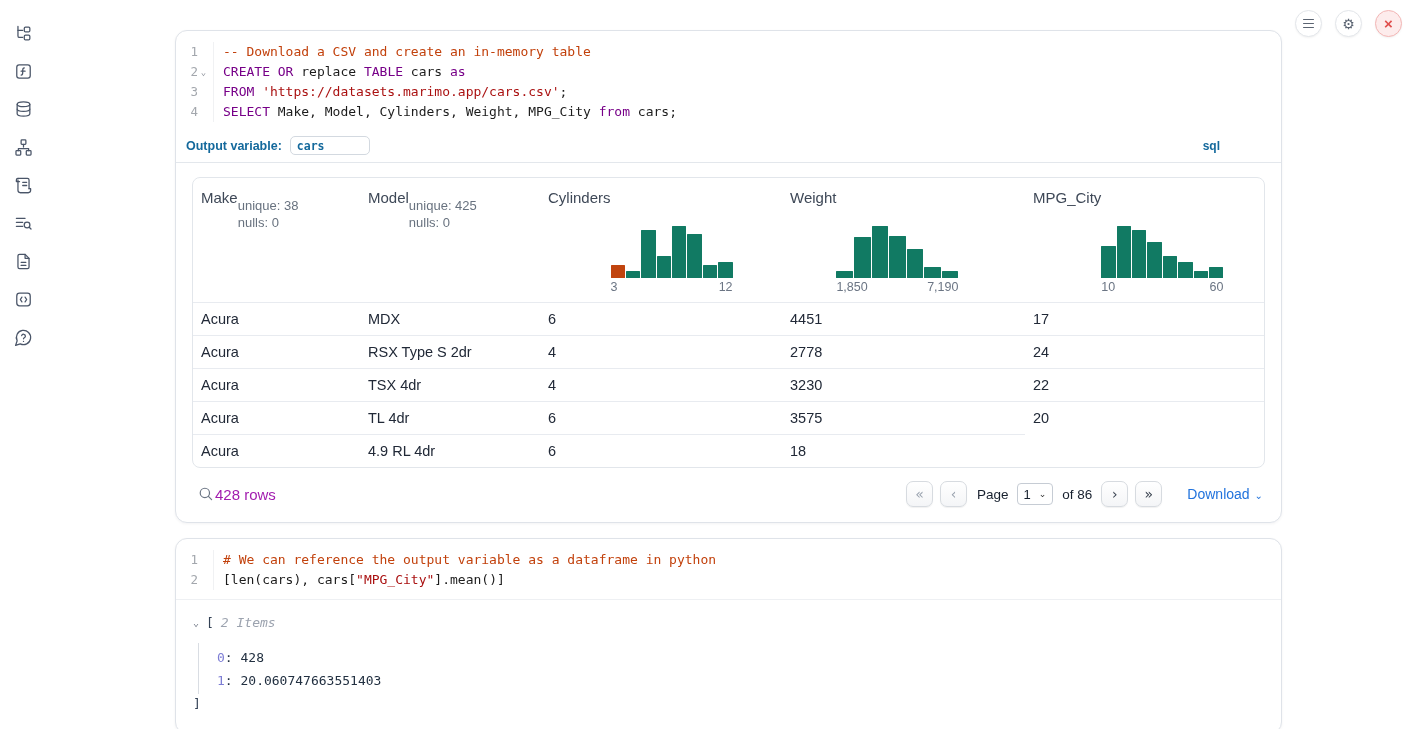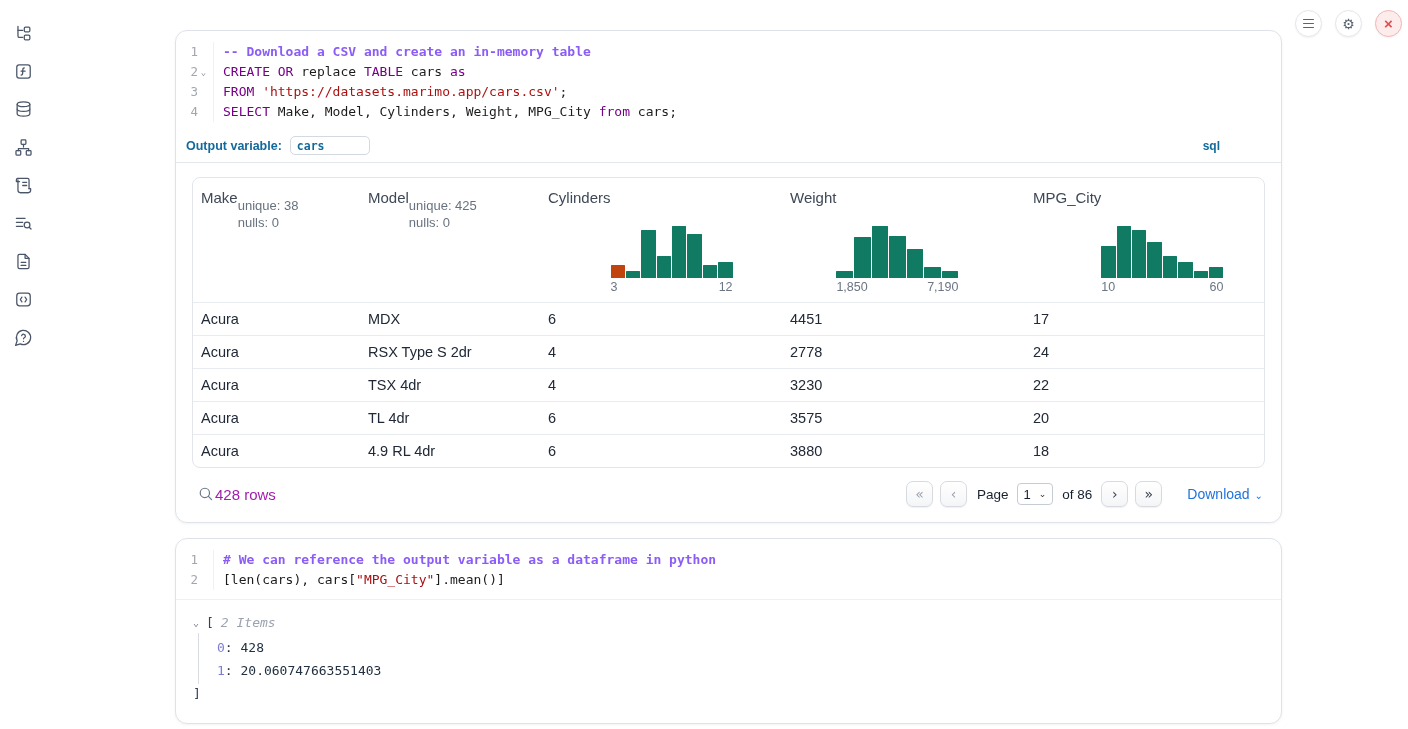--- a/index.html
+++ b/index.html
@@ -49,21 +49,21 @@
     width: 38px; flex: none; display: flex; justify-content: flex-end; align-items: center;
     color: #a3a7ad; font-size: 12.5px; padding-right: 4px; border-right: 1px solid #f0f1f3; user-select: none;
   }
   .gutter .ln { min-width: 10px; text-align: right; }
   .gutter .fold { width: 11px; font-size: 9px; color: #8a8f98; text-align: center; cursor: pointer; }
   .gutter .fold-spacer { width: 11px; }
   .line-content { padding-left: 9px; white-space: pre; }
   .tok-pl { color: #1c1c1c; }
   .tok-kw { color: #770088; }
   .tok-str { color: #aa1111; }
-  .tok-cm { color: #8b5cf6; font-weight: bold; }
+  .tok-cm { color: #c2410c; }
 
   
   .outvar-row { display: flex; align-items: center; padding: 5px 12px 7px 10px; border-bottom: 1px solid #e3e7ec; }
   .outvar-label { font-size: 12.5px; font-weight: bold; color: #14699c; }
   .outvar-input {
     margin-left: 8px; width: 80px; height: 19px; border: 1px solid #d3d9e0; border-radius: 5px;
     font-family: "DejaVu Sans Mono", monospace; font-size: 11.5px; font-weight: bold; color: #14699c;
     padding: 0 6px; background: #fff; outline: none;
   }
   .lang-badge { margin-left: auto; margin-right: 49px; font-size: 12px; font-weight: bold; color: #14699c; cursor: default; }
@@ -111,21 +111,21 @@
 
   
   .output-area {
     border-top: 1px solid #eef0f3; padding: 13px 16px 19px 17px;
     font-family: "DejaVu Sans Mono", monospace; font-size: 13px; color: #223041;
   }
   .tree-head { display: flex; align-items: center; line-height: 20px; }
   .tree-caret { font-size: 10px; color: #6b7280; width: 13px; cursor: pointer; }
   .tree-open { color: #334155; }
   .items-label { color: #9ca3af; font-style: italic; margin-left: 7px; }
-  .tree-items { margin-left: 5px; border-left: 1px solid #d9dde3; padding-left: 18px; padding-top: 3px; padding-bottom: 2px; }
+  .tree-items { margin-left: 5px; border-left: 1px solid #d9dde3; padding-left: 18px; padding-top: 3px; padding-bottom: 2px; margin-top: 10px; }
   .tree-item { line-height: 23px; }
   .tree-index { color: #7c7cd4; }
   .tree-close { line-height: 20px; color: #334155; }
 </style>
 </head>
 <body>
 
 <aside class="sidebar">
   <div class="side-btn">
     <svg width="19" height="19" viewBox="0 0 24 24">
@@ -351,21 +351,20 @@
               <div class="td">Acura</div>
               <div class="td">TL 4dr</div>
               <div class="td">6</div>
               <div class="td">3575</div>
               <div class="td">20</div>
             </div>
             <div class="grid-row">
               <div class="td">Acura</div>
               <div class="td">4.9 RL 4dr</div>
               <div class="td">6</div>
-              <div class="td">3880</div>
               <div class="td">18</div>
             </div>
           </div>
       </div>
 
       <div class="table-footer">
         <span class="search-btn">
           <svg width="18" height="18" viewBox="0 0 24 24">
               <circle cx="10.5" cy="10.5" r="6.2"></circle>
               <path d="M15.2 15.2l4.3 4.3"></path>

